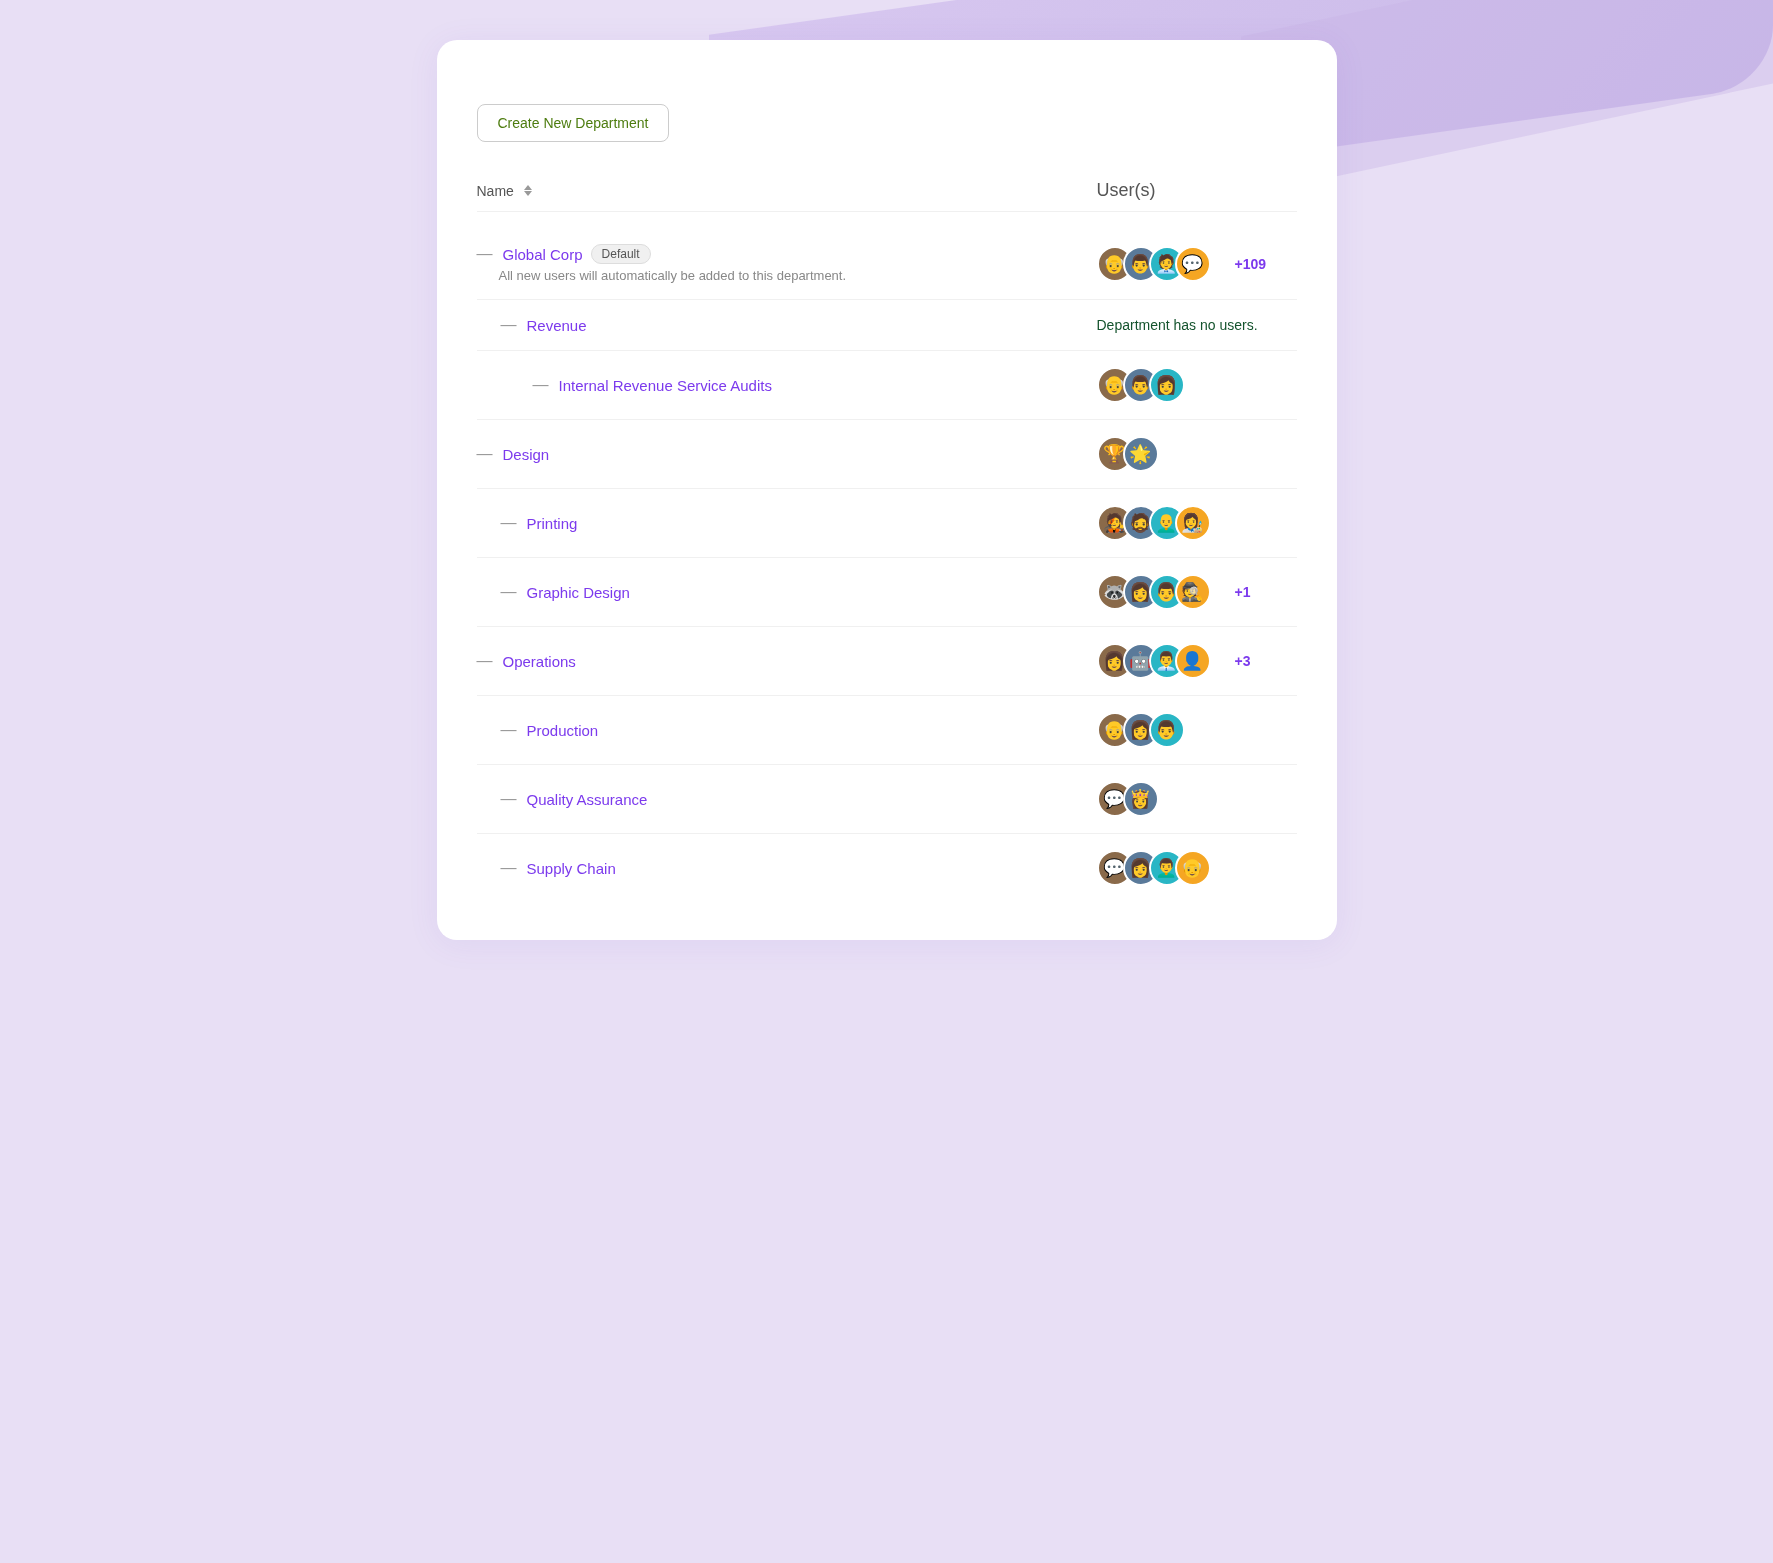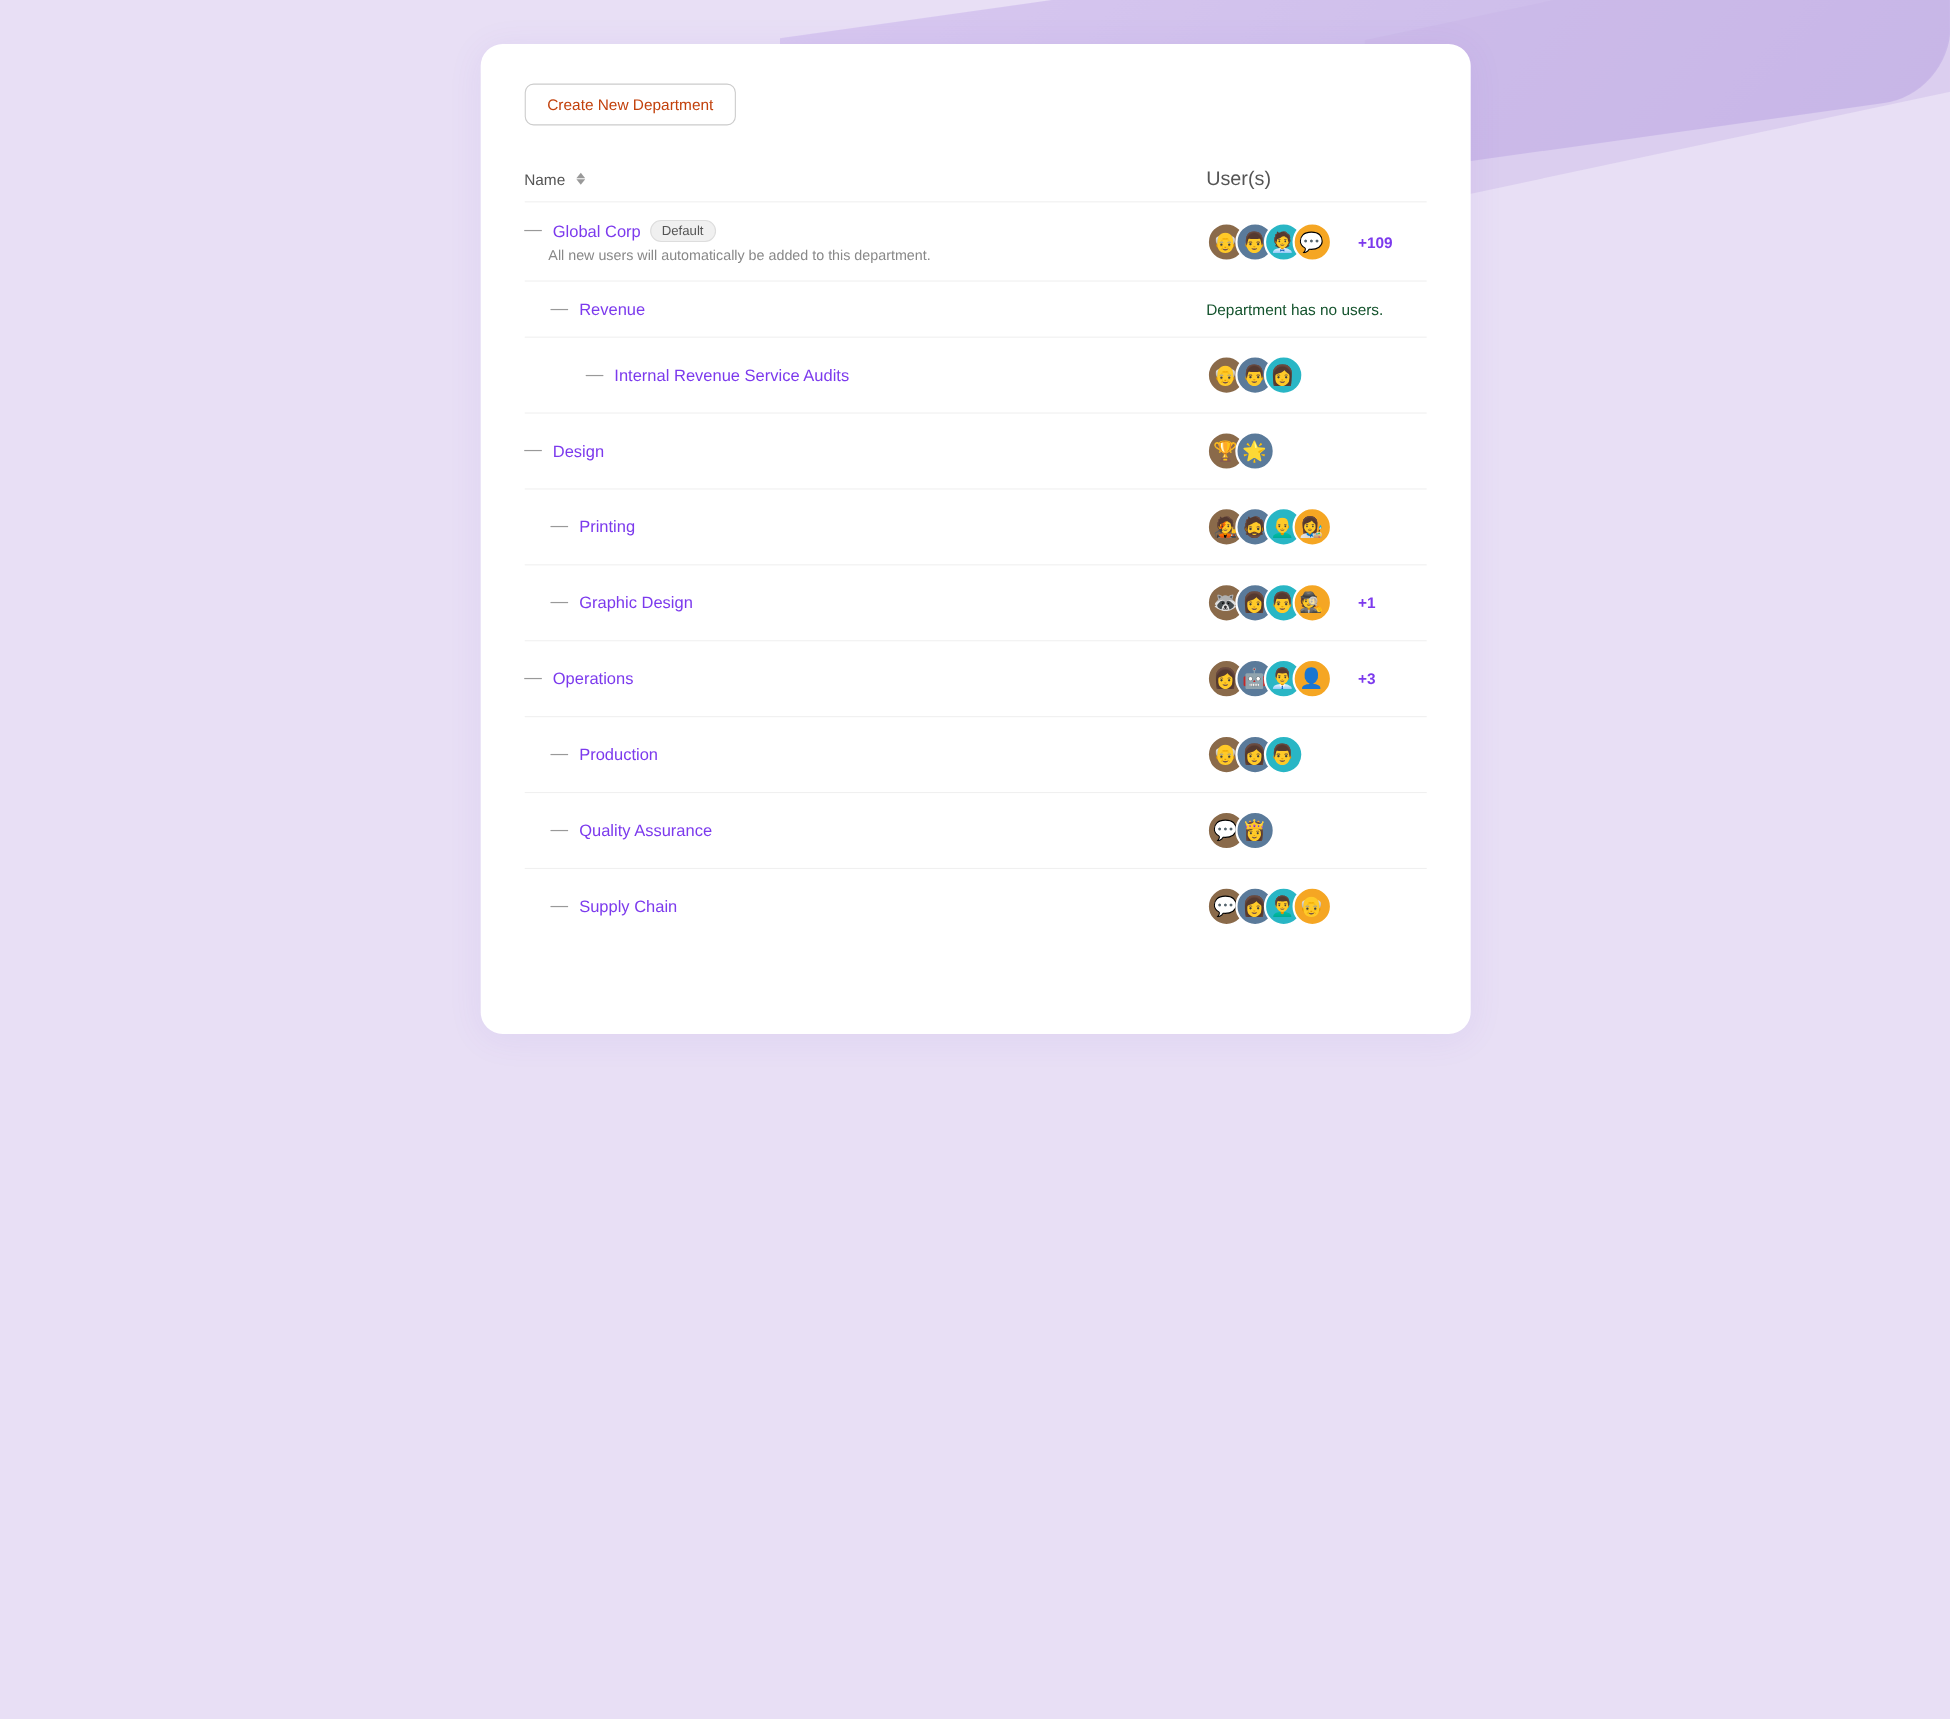--- a/index.html
+++ b/index.html
@@ -51,32 +51,33 @@
       color: #333;
       text-transform: uppercase;
       margin-bottom: 20px;
     }
     .create-btn {
       border: 1.5px solid #ccc;
       background: #fff;
       border-radius: 8px;
       padding: 10px 20px;
       font-size: 14px;
-      color: #c2410c;
+      color: #4d7c0f;
       cursor: pointer;
       margin-bottom: 28px;
       display: inline-block;
+      margin-top: 28px;
     }
     .table-header {
       display: flex;
       justify-content: space-between;
       align-items: center;
       padding: 10px 0;
       border-bottom: 1px solid #f0f0f0;
-      margin-bottom: 0;
+      margin-bottom: 16px;
     }
     .table-header-name {
       font-size: 14px;
       color: #555;
       font-weight: 500;
       display: flex;
       align-items: center;
       gap: 6px;
     }
     .table-header-users {

